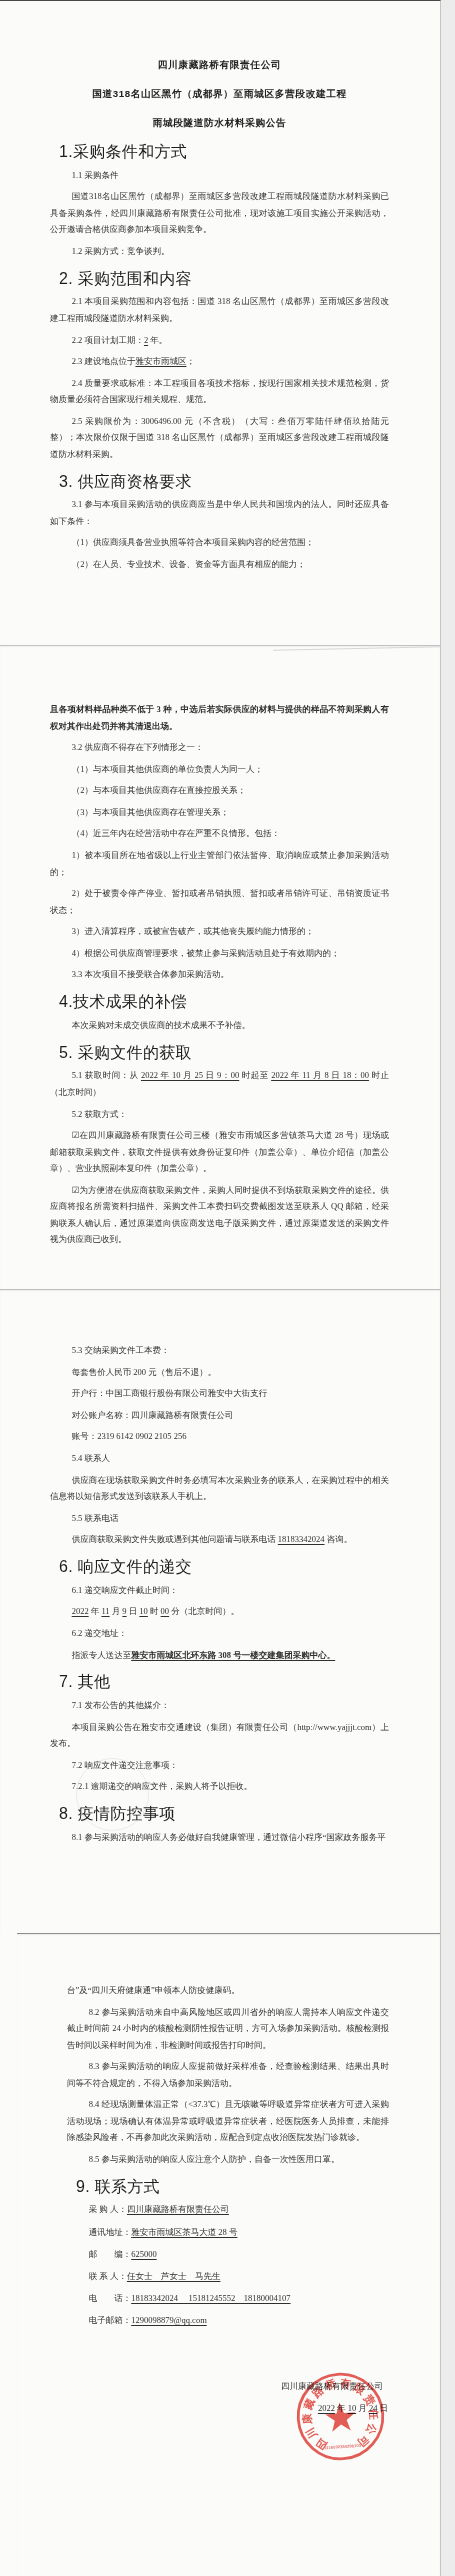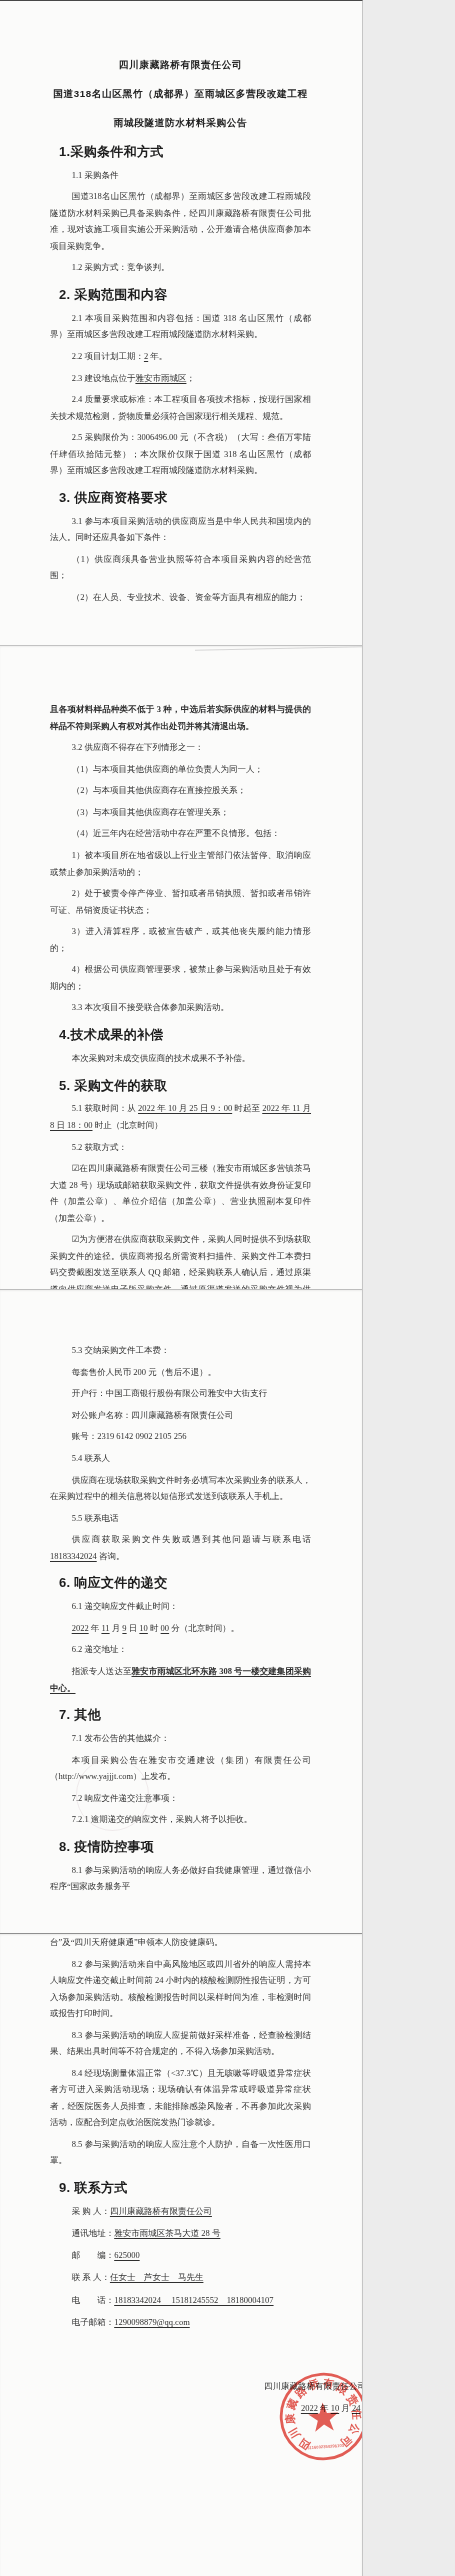--- a/index.html
+++ b/index.html
@@ -3,46 +3,46 @@
 <meta charset="utf-8">
 <style>
   html,body{margin:0;padding:0;}
   body{
     background:#ececec;
     font-family:"Liberation Serif","DejaVu Serif",serif;
     color:#333;
     width:455px;
   }
   .stack{
-    width:363px;
+    width:441px;
     border-top:1.1px solid #474747;
     border-right:0.6px solid #c5c5c5;
     border-bottom:0.6px solid #cfcfcf;
     box-sizing:border-box;
     background:#fbfbfa;
   }
   .page{
     position:relative;
     background:#fbfbfa;
     box-sizing:border-box;
     padding:0 51px 0 50px;
     overflow:hidden;
     font-size:8.5px;
     line-height:16.5px;
     color:#2f2f2f;
   }
   .page-1{height:644px;padding-top:55px;}
   .page-2{height:644px;padding-top:55px;border-top:0.6px solid #c2c2c2;box-shadow:inset 0 1.1px 1.7px rgba(0,0,0,.05);}
   .page-3{height:644px;padding-top:52px;border-top:0.6px solid #bdbdbd;box-shadow:inset 0 1.1px 1.7px rgba(0,0,0,.06);}
-  .page-4{height:643px;border-top:1.1px solid #8f8f8f;box-shadow:inset 0 1.1px 1.7px rgba(0,0,0,.07);}
+  .page-4{height:643px;padding-top:48px;border-top:1.1px solid #8f8f8f;box-shadow:inset 0 1.1px 1.7px rgba(0,0,0,.07);margin-left:17px;}
   .titles{text-align:center;font-family:"Liberation Sans","DejaVu Sans",sans-serif;font-weight:bold;font-size:9.7px;color:#222;}
   .title-line{margin:0 0 12px;letter-spacing:0.6px;line-height:17px;}
   .h{
     font-family:"Liberation Sans","DejaVu Sans",sans-serif;
-    font-size:13px;font-weight:bold;color:#1d1d1d;
+    font-size:16px;font-weight:normal;color:#1d1d1d;
     margin:10.2px 0 6.8px 9px;line-height:17px;letter-spacing:0.3px;
   }
   .p{margin:0 0 5.1px;text-indent:2.55em;text-align:justify;font-family:Liberation Serif, serif;}
   .ni{text-indent:0;}
   .bold{font-weight:bold;}
   .u{text-decoration:underline;text-underline-offset:2.3px;}
   .b{font-weight:bold;}
   .frow{margin:0 0 5.7px;text-indent:2.55em;}
   .crease{position:absolute;top:1.7px;right:-8.5px;width:176px;height:0.6px;background:#d6d6d6;transform:rotate(-1.2deg);}
   .ghost-stamp{

